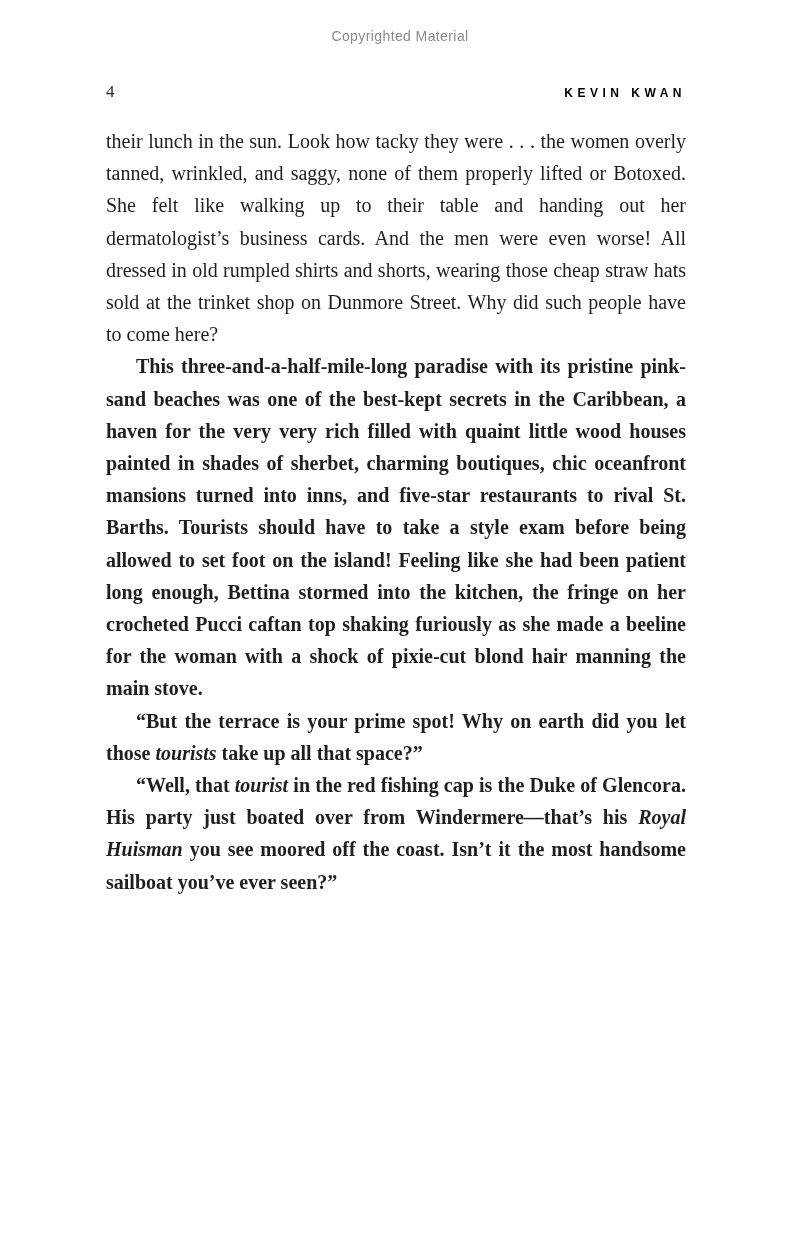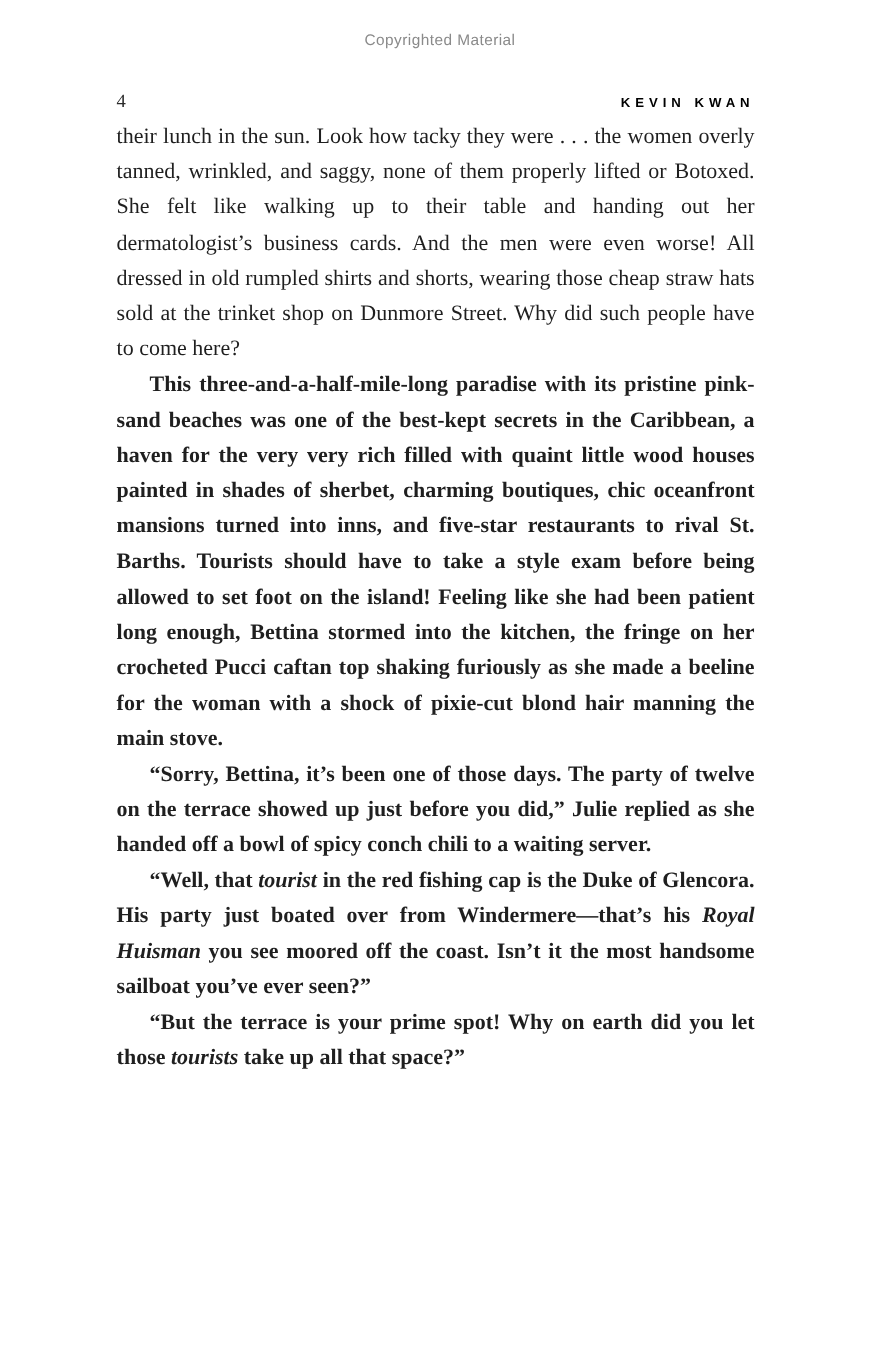--- a/index.html
+++ b/index.html
@@ -44,21 +44,21 @@
     color: #2a2a2a;
   }
   .author {
     font-family: "Liberation Sans", sans-serif;
     font-size: 12px;
     font-weight: bold;
     letter-spacing: 4.5px;
     color: #000000;
   }
   .page-body {
-    margin-top: 6px;
+    margin-top: 23px;
     font-size: 20px;
     line-height: 32.2px;
     text-align: justify;
     color: #1f1f1f;
   }
   .page-body p {
     margin: 0;
     padding: 0;
   }
   .page-body p.indent {
@@ -79,22 +79,21 @@
   <div class="content">
 
     <div class="running-header">
       <span class="pagenum">4</span>
       <span class="author">KEVIN KWAN</span>
     </div>
 
     <div class="page-body">
         <p><span>their lunch in the sun. Look how tacky they were . . . the women overly tanned, wrinkled, and saggy, none of them properly lifted or Botoxed. She felt like walking up to their table and handing out her dermatologist’s business cards. And the men were even worse! All dressed in old rumpled shirts and shorts, wearing those cheap straw hats sold at the trinket shop on Dunmore Street. Why did such people have to come here?</span></p>
         <p class="indent"><span>This three-and-a-half-mile-long paradise with its pristine pink-sand beaches was one of the best-kept secrets in the Caribbean, a haven for the very very rich filled with quaint little wood houses painted in shades of sherbet, charming boutiques, chic oceanfront mansions turned into inns, and five-star restaurants to rival St. Barths. Tourists should have to take a style exam before being allowed to set foot on the island! Feeling like she had been patient long enough, Bettina stormed into the kitchen, the fringe on her crocheted Pucci caftan top shaking furiously as she made a beeline for the woman with a shock of pixie-cut blond hair manning the main stove.</span></p>
-        <p class="indent"><span>“Sorry, Bettina, it’s been one of those days. The party of twelve on the terrace showed up just before you did,” Julie replied as she handed off a bowl of spicy conch chili to a waiting server.</span></p>
+        <p class="indent"><span>“But the terrace is your prime spot! Why on earth did you let those </span><em>tourists</em><span> take up all that space?”</span></p>
         <p class="indent"><span>“Well, that </span><em>tourist</em><span> in the red fishing cap is the Duke of Glencora. His party just boated over from Windermere—that’s his </span><em>Royal Huisman</em><span> you see moored off the coast. Isn’t it the most handsome sailboat you’ve ever seen?”</span></p>
-        <p class="indent"><span>“But the terrace is your prime spot! Why on earth did you let those </span><em>tourists</em><span> take up all that space?”</span></p>
       </div>
 
   </div>
 
   <div class="notice bottom">Copyrighted Material</div>
 
 </div>
 
 </body></html>

